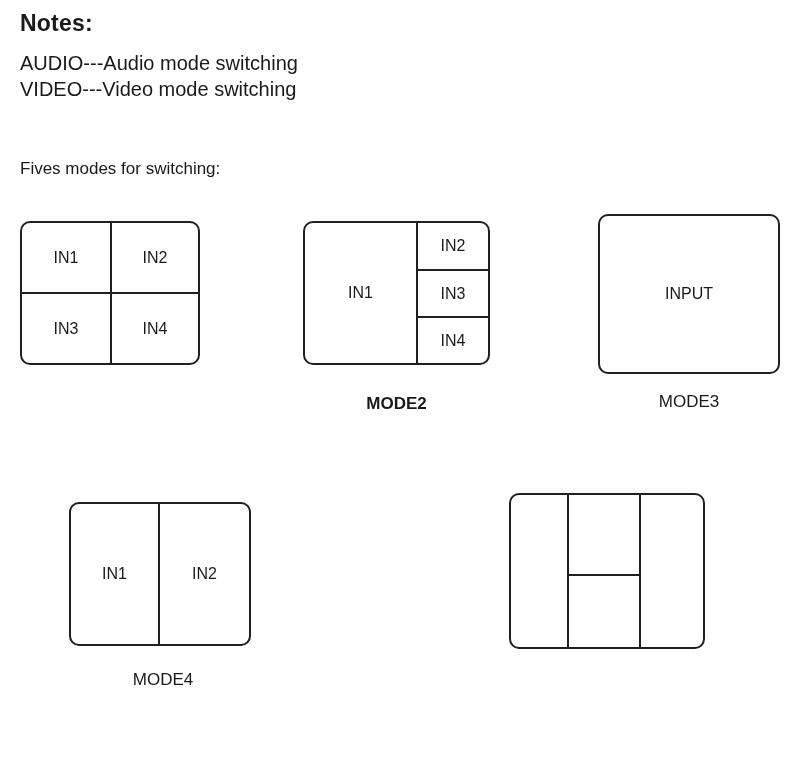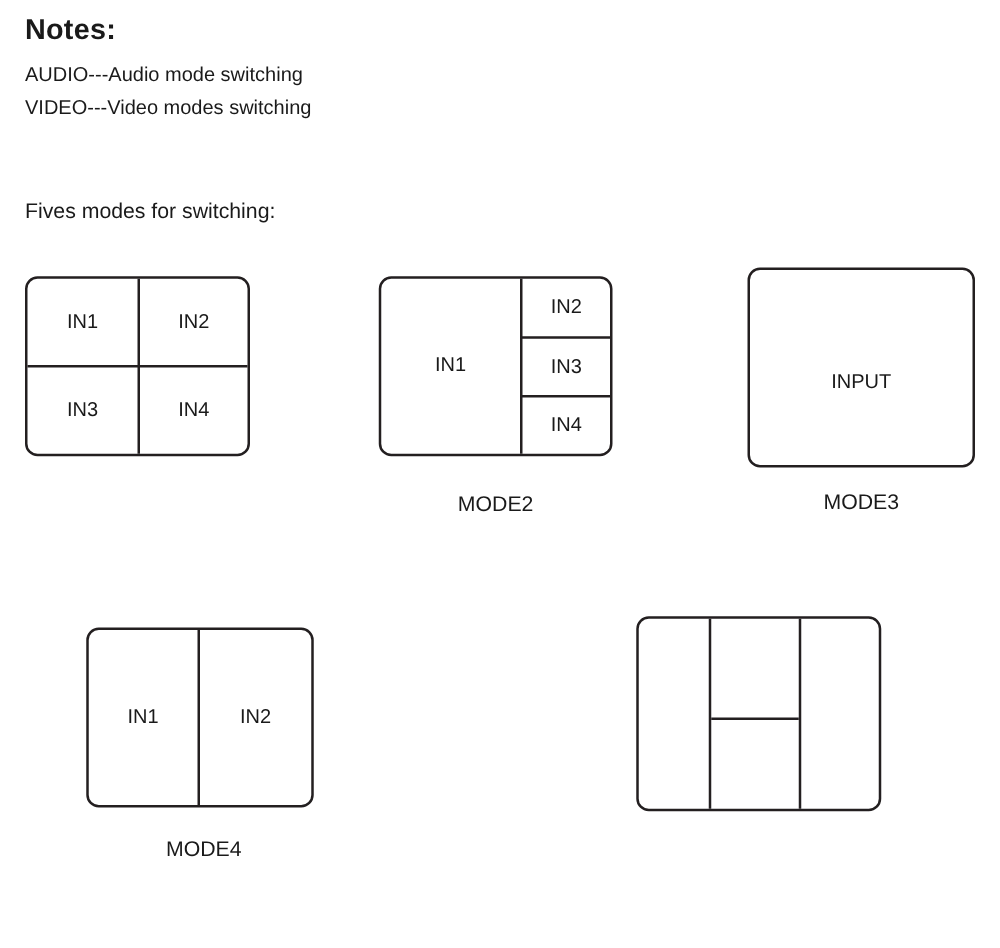--- a/index.html
+++ b/index.html
@@ -26,21 +26,21 @@
     position: absolute;
     left: 20px;
     top: 10px;
     font-size: 23px;
     font-weight: bold;
     letter-spacing: 0.2px;
   }
   .note-line {
     position: absolute;
     left: 20px;
-    font-size: 16px;
+    font-size: 20px;
     white-space: nowrap;
   }
   .note-line-0 { top: 52px; }
   .note-line-1 { top: 78px; }
 
   .modes-heading {
     position: absolute;
     left: 20px;
     top: 159px;
     font-size: 17px;
@@ -88,25 +88,25 @@
 
   
   #mode2 { left: 303px; top: 221px; width: 187px; height: 144px; }
   #mode2 .v { left: 111px; top: 0; width: 2px; height: 140px; }
   #mode2 .h1 { left: 111px; top: 46px; width: 72px; height: 2px; }
   #mode2 .h2 { left: 111px; top: 93px; width: 72px; height: 2px; }
   #mode2 .cmain { left: 0; top: 0; width: 111px; height: 140px; }
   #mode2 .cr1 { left: 113px; top: 0;   width: 70px; height: 46px; }
   #mode2 .cr2 { left: 113px; top: 48px; width: 70px; height: 45px; }
   #mode2 .cr3 { left: 113px; top: 95px; width: 70px; height: 45px; }
-  #cap2 { left: 303px; top: 394px; width: 187px; }
+  #cap2 { left: 303px; top: 394px; width: 187px; font-weight: bold; }
 
   
   #mode3 { left: 598px; top: 214px; width: 182px; height: 160px; }
-  #mode3 .cmain { left: 0; top: 12px; width: 178px; height: 156px; }
+  #mode3 .cmain { left: 0; top: 0; width: 178px; height: 156px; }
   #cap3 { left: 598px; top: 392px; width: 182px; }
 
   
   #mode4 { left: 69px; top: 502px; width: 182px; height: 144px; }
   #mode4 .v { left: 87px; top: 0; width: 2px; height: 140px; }
   #mode4 .c1 { left: 0; top: 0; width: 87px; height: 140px; }
   #mode4 .c2 { left: 89px; top: 0; width: 89px; height: 140px; }
   #cap4 { left: 72px; top: 670px; width: 182px; }
 
   
@@ -120,21 +120,21 @@
   #mode5 .cr { left: 130px; top: 0; width: 62px; height: 152px; }
   #cap5 { left: 509px; top: 669px; width: 196px; }
 </style>
 </head>
 <body>
 
 <div class="page">
 
   <div class="notes-title">Notes:</div>
   <div class="note-line note-line-0">AUDIO---Audio mode switching</div>
-  <div class="note-line note-line-1">VIDEO---Video modes switching</div>
+  <div class="note-line note-line-1">VIDEO---Video mode switching</div>
 
   <div class="modes-heading">Fives modes for switching:</div>
 
   <div class="diagram" id="mode1">
     <div class="divider v"></div>
     <div class="divider h"></div>
     <div class="cell c1">IN1</div>
     <div class="cell c2">IN2</div>
     <div class="cell c3">IN3</div>
     <div class="cell c4">IN4</div>

